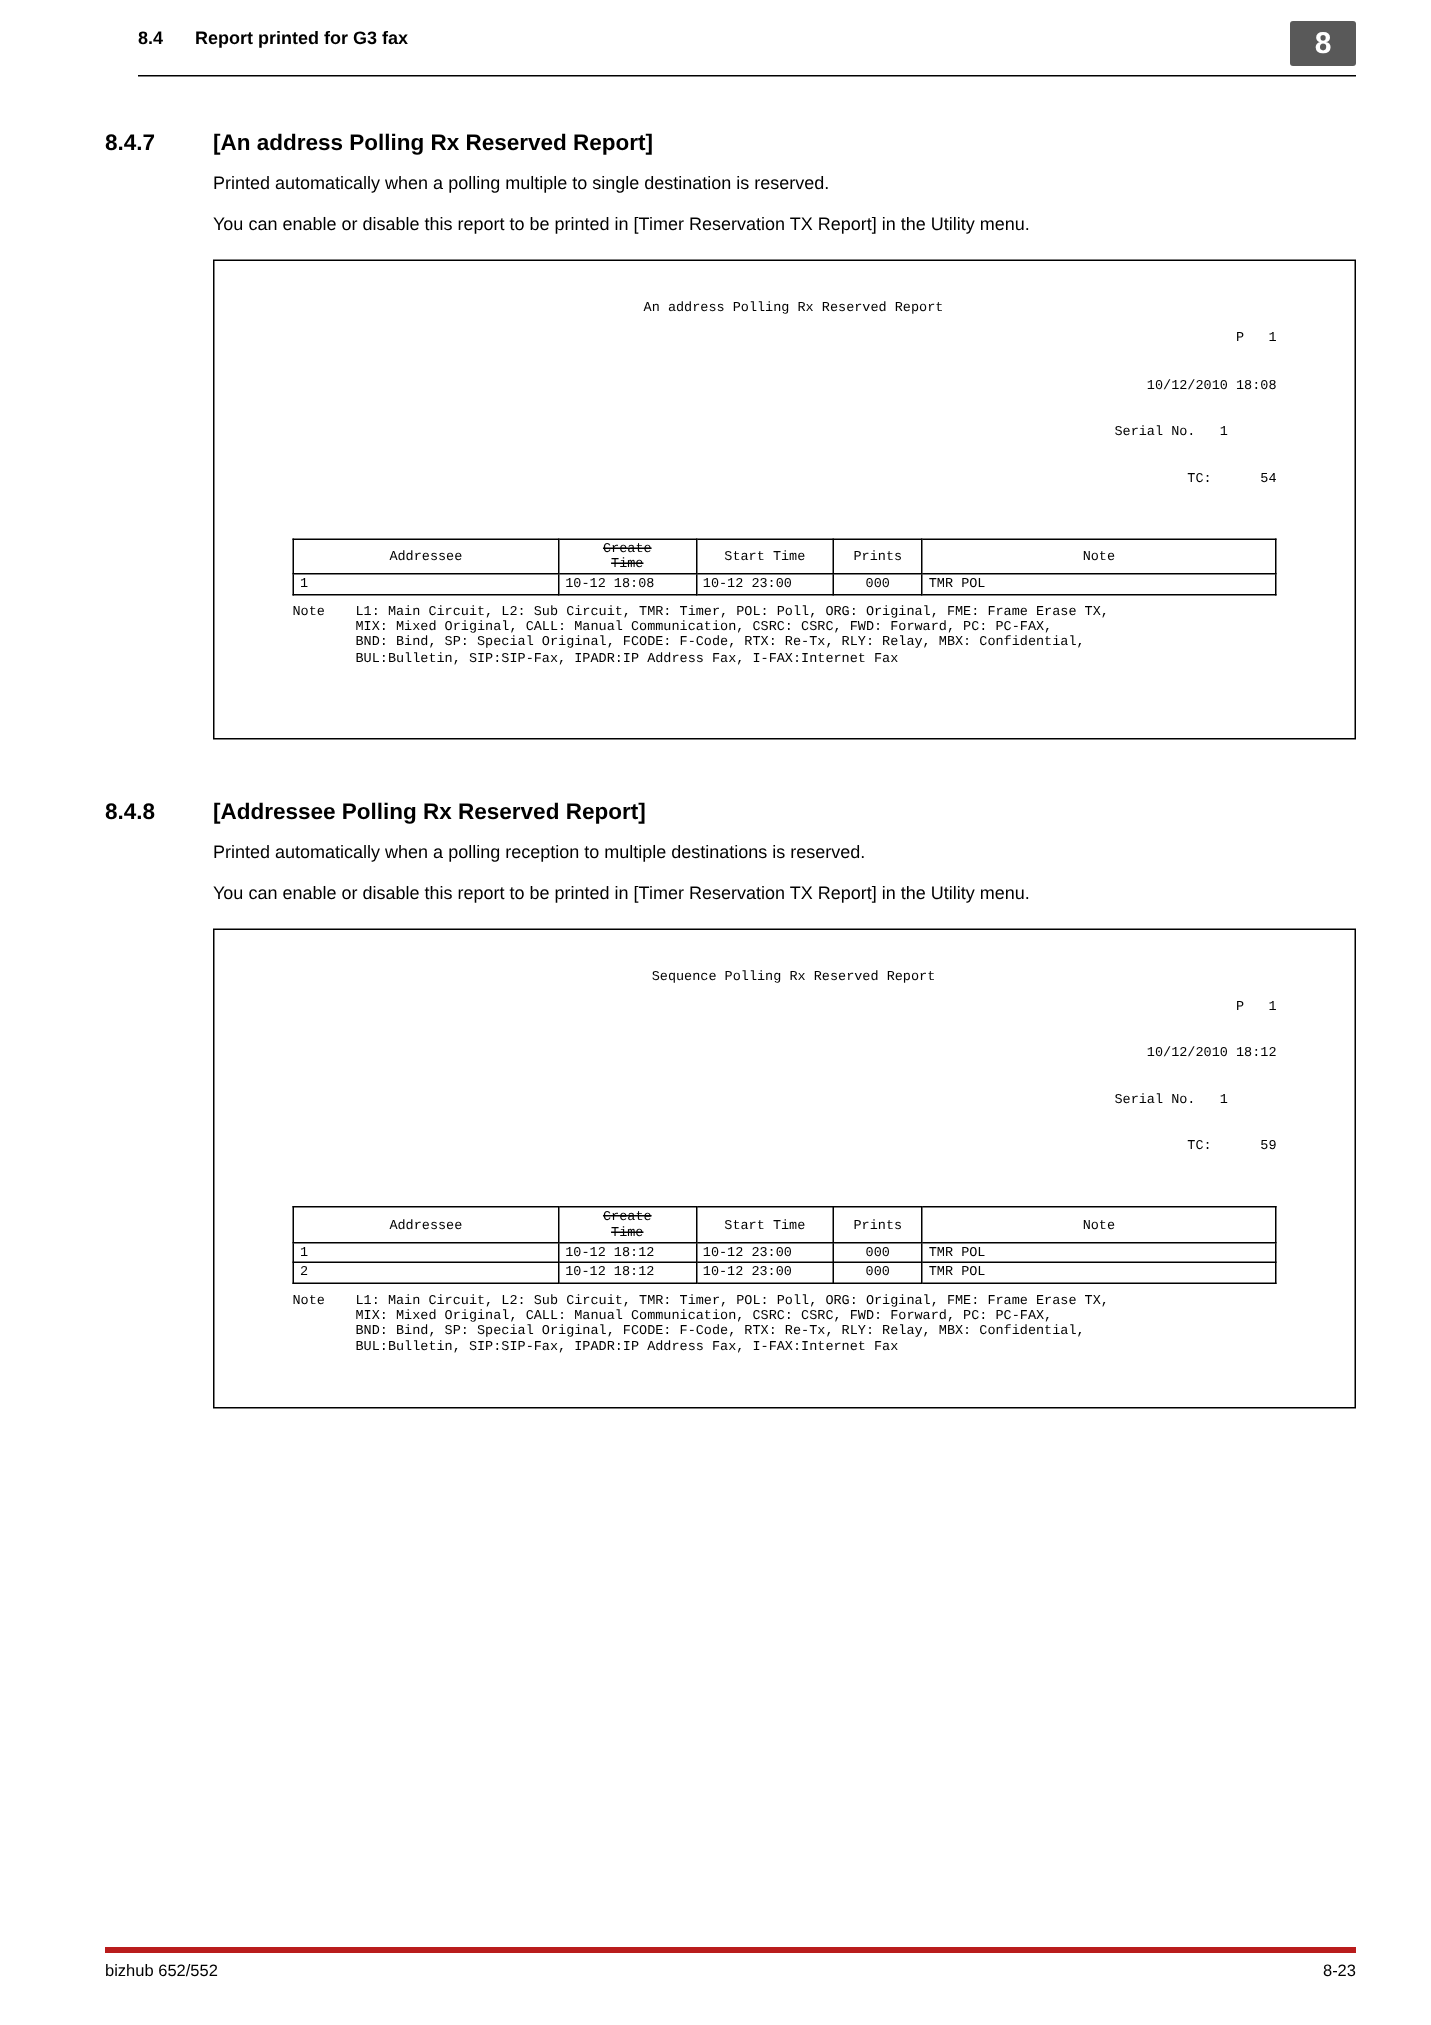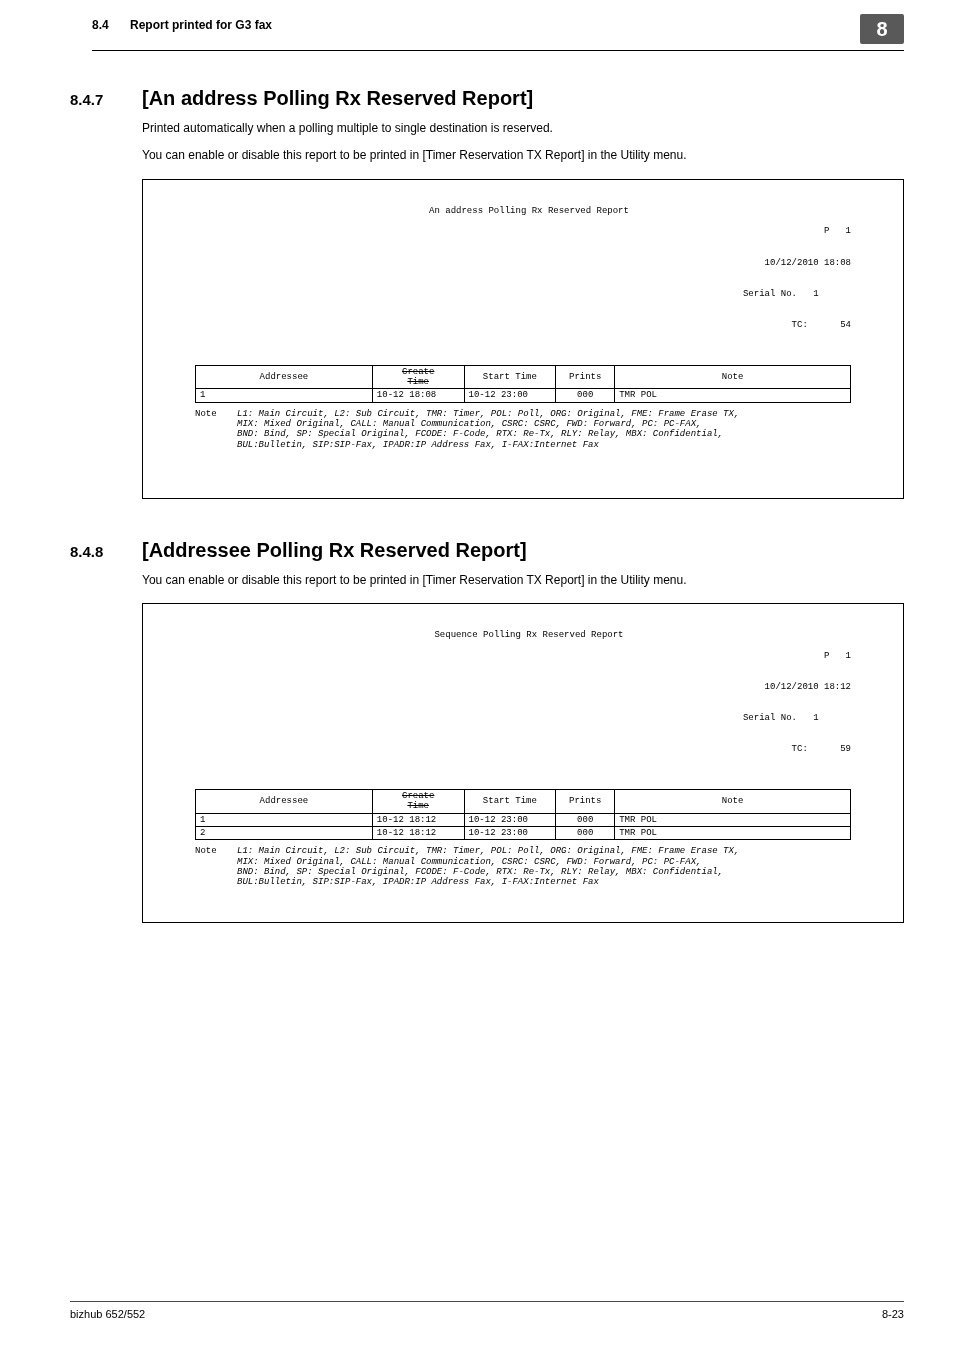--- a/index.html
+++ b/index.html
@@ -32,21 +32,21 @@
       height: 30px;
       border-radius: 2px;
       display: flex;
       align-items: center;
       justify-content: center;
       margin-top: -4px;
     }
     .section { margin: 24px 50px 0 70px; }
     .h2-row { display: flex; align-items: baseline; margin-top: 36px; }
     .h2-num { font-size: 15px; font-weight: bold; width: 72px; }
-    .h2-title { font-size: 20px; font-weight: bold; }
+    .h2-title { font-size: 15px; font-weight: bold; }
     .body-text { font-size: 12px; margin-left: 72px; margin-top: 10px; line-height: 1.45; }
     .report-frame {
       border: 1px solid #000;
       margin: 14px 0 0 72px;
       height: 320px;
       position: relative;
       font-family: "Courier New", monospace;
       font-size: 9px;
       line-height: 1.15;
       padding: 26px 52px 20px 52px;
@@ -66,27 +66,27 @@
     }
     table.rpt-table th { text-align: center; }
     .col-addr { width: 27%; }
     .col-create { width: 14%; }
     .col-start { width: 14%; }
     .col-prints { width: 9%; }
     .col-note { width: 36%; }
     .strike { text-decoration: line-through; }
     .rpt-note-block { display: flex; margin-top: 6px; }
     .rpt-note-lbl { width: 42px; flex-shrink: 0; }
-    .rpt-note-txt { white-space: pre-wrap; font-style: italic; }
+    .rpt-note-txt { white-space: pre-wrap; }
     .page-footer {
       position: absolute;
       bottom: 30px;
       left: 70px;
       right: 50px;
-      border-top: 1px solid #b91c1c;
+      border-top: 4px solid #b91c1c;
       padding-top: 6px;
       font-size: 11px;
       display: flex;
       justify-content: space-between;
     }
   </style>
 </head>
 <body>
 
 <div class="page-header">
@@ -153,20 +153,21 @@
 BUL:Bulletin, SIP:SIP-Fax, IPADR:IP Address Fax, I-FAX:Internet Fax</div>
     </div>
   </div>
 </div>
 
 <div class="section" style="margin-top:40px;">
   <div class="h2-row">
     <div class="h2-num">8.4.8</div>
     <div class="h2-title">[Addressee Polling Rx Reserved Report]</div>
   </div>
+  <div class="body-text">Printed automatically when a polling reception to multiple destinations is reserved.</div>
   <div class="body-text">You can enable or disable this report to be printed in [Timer Reservation TX Report] in the Utility menu.</div>
 
   <div class="report-frame">
     <div class="rpt-top">
       <div style="width:120px;"></div>
       <div class="rpt-title-wrap">
         <span>Sequence Polling Rx Reserved Report</span>
       </div>
       <div class="rpt-meta">
         <div style="text-align:right;"><span>P   1</span></div>

